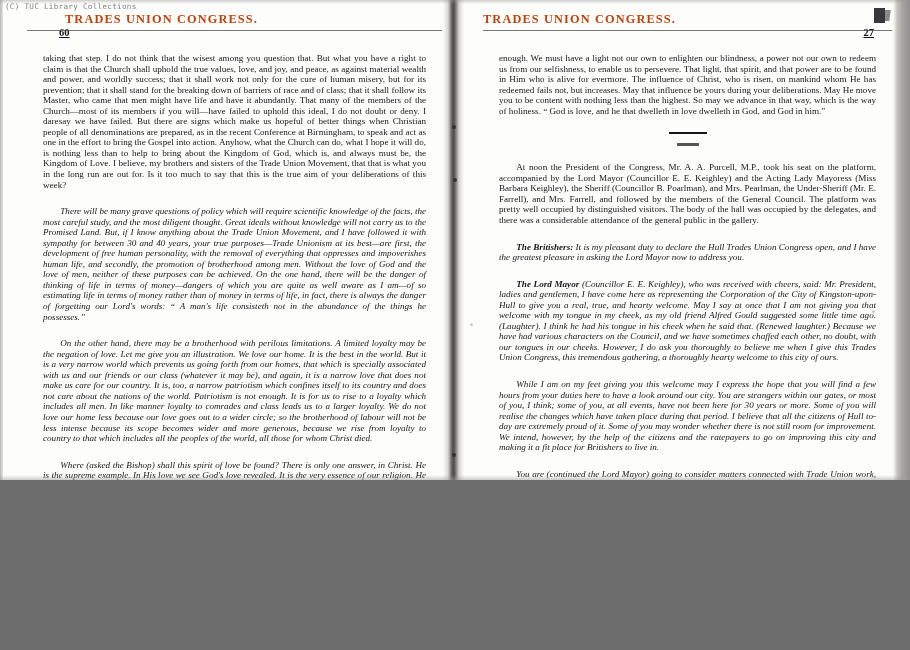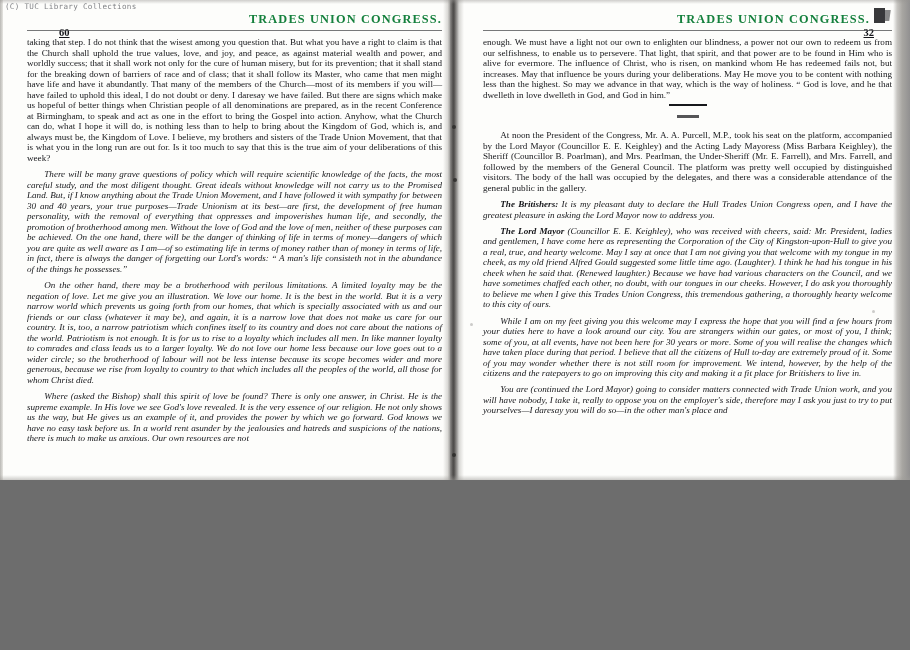--- a/index.html
+++ b/index.html
@@ -71,21 +71,21 @@
     line-height: 10.55px;
     color: #15161a;
     text-align: justify;
     text-justify: inter-word;
     -webkit-font-smoothing: none;
   }
   #col-left  { left: 27px;  top: 37px; width: 415px; }
   #col-right { left: 483px; top: 37px; width: 409px; }
 
   .col p {
-    margin: 0;
+    margin: 16px;
     text-indent: 1.9em;
   }
   .col p.noindent { text-indent: 0; }
   .col p + p { margin-top: 5.5px; font-style: italic; }
 
   
   .runhead {
     position: absolute;
     height: 14px;
   }
@@ -98,25 +98,25 @@
     font-weight: bold;
     color: #14151a;
     text-decoration: underline;
   }
   #runhead-left .folio  { left: 32px; }
   #runhead-right .folio { right: 18px; }
   .runhead .title {
     position: absolute;
     top: -1px;
     left: 0; right: 0;
-    text-align: right;
+    text-align: left;
     font-size: 12.3px;
     font-weight: bold;
     letter-spacing: 1.15px;
-    color: #15803d;
+    color: #c2410c;
   }
   #runhead-left .title  { padding-left: 38px; }
   #runhead-right .title { padding-right: 22px; }
 
   .headrule {
     position: absolute;
     height: 1px;
     background: #4a4b4e;
     opacity: .75;
   }
@@ -242,21 +242,21 @@
   <div class="watermark">(C) TUC Library Collections</div>
 
   <div class="runhead" id="runhead-left">
     <span class="folio">60</span>
     <span class="title">TRADES UNION CONGRESS.</span>
   </div>
   <div class="headrule" id="headrule-left"></div>
 
   <div class="runhead" id="runhead-right">
     <span class="title">TRADES UNION CONGRESS.</span>
-    <span class="folio">32</span>
+    <span class="folio">27</span>
   </div>
   <div class="headrule" id="headrule-right"></div>
   <div class="folio-smudge"></div>
   <div class="folio-smudge2"></div>
 
   <div class="col" id="col-left">
     <p class="noindent">taking that step. I do not think that the wisest among you question that. But what you have a right to claim is that the Church shall uphold the true values, love, and joy, and peace, as against material wealth and power, and worldly success; that it shall work not only for the cure of human misery, but for its prevention; that it shall stand for the breaking down of barriers of race and of class; that it shall follow its Master, who came that men might have life and have it abundantly. That many of the members of the Church—most of its members if you will—have failed to uphold this ideal, I do not doubt or deny. I daresay we have failed. But there are signs which make us hopeful of better things when Christian people of all denominations are prepared, as in the recent Conference at Birmingham, to speak and act as one in the effort to bring the Gospel into action. Anyhow, what the Church can do, what I hope it will do, is nothing less than to help to bring about the Kingdom of God, which is, and always must be, the Kingdom of Love. I believe, my brothers and sisters of the Trade Union Movement, that that is what you in the long run are out for. Is it too much to say that this is the true aim of your deliberations of this week?</p>
     <p>There will be many grave questions of policy which will require scientific knowledge of the facts, the most careful study, and the most diligent thought. Great ideals without knowledge will not carry us to the Promised Land. But, if I know anything about the Trade Union Movement, and I have followed it with sympathy for between 30 and 40 years, your true purposes—Trade Unionism at its best—are first, the development of free human personality, with the removal of everything that oppresses and impoverishes human life, and secondly, the promotion of brotherhood among men. Without the love of God and the love of men, neither of these purposes can be achieved. On the one hand, there will be the danger of thinking of life in terms of money—dangers of which you are quite as well aware as I am—of so estimating life in terms of money rather than of money in terms of life, in fact, there is always the danger of forgetting our Lord's words: “ A man's life consisteth not in the abundance of the things he possesses.”</p>
     <p>On the other hand, there may be a brotherhood with perilous limitations. A limited loyalty may be the negation of love. Let me give you an illustration. We love our home. It is the best in the world. But it is a very narrow world which prevents us going forth from our homes, that which is specially associated with us and our friends or our class (whatever it may be), and again, it is a narrow love that does not make us care for our country. It is, too, a narrow patriotism which confines itself to its country and does not care about the nations of the world. Patriotism is not enough. It is for us to rise to a loyalty which includes all men. In like manner loyalty to comrades and class leads us to a larger loyalty. We do not love our home less because our love goes out to a wider circle; so the brotherhood of labour will not be less intense because its scope becomes wider and more generous, because we rise from loyalty to country to that which includes all the peoples of the world, all those for whom Christ died.</p>
     <p>Where (asked the Bishop) shall this spirit of love be found? There is only one answer, in Christ. He is the supreme example. In His love we see God's love revealed. It is the very essence of our religion. He not only shows us the way, but He gives us an example of it, and provides the power by which we go forward. God knows we have no easy task before us. In a world rent asunder by the jealousies and hatreds and suspicions of the nations, there is much to make us anxious. Our own resources are not</p>

